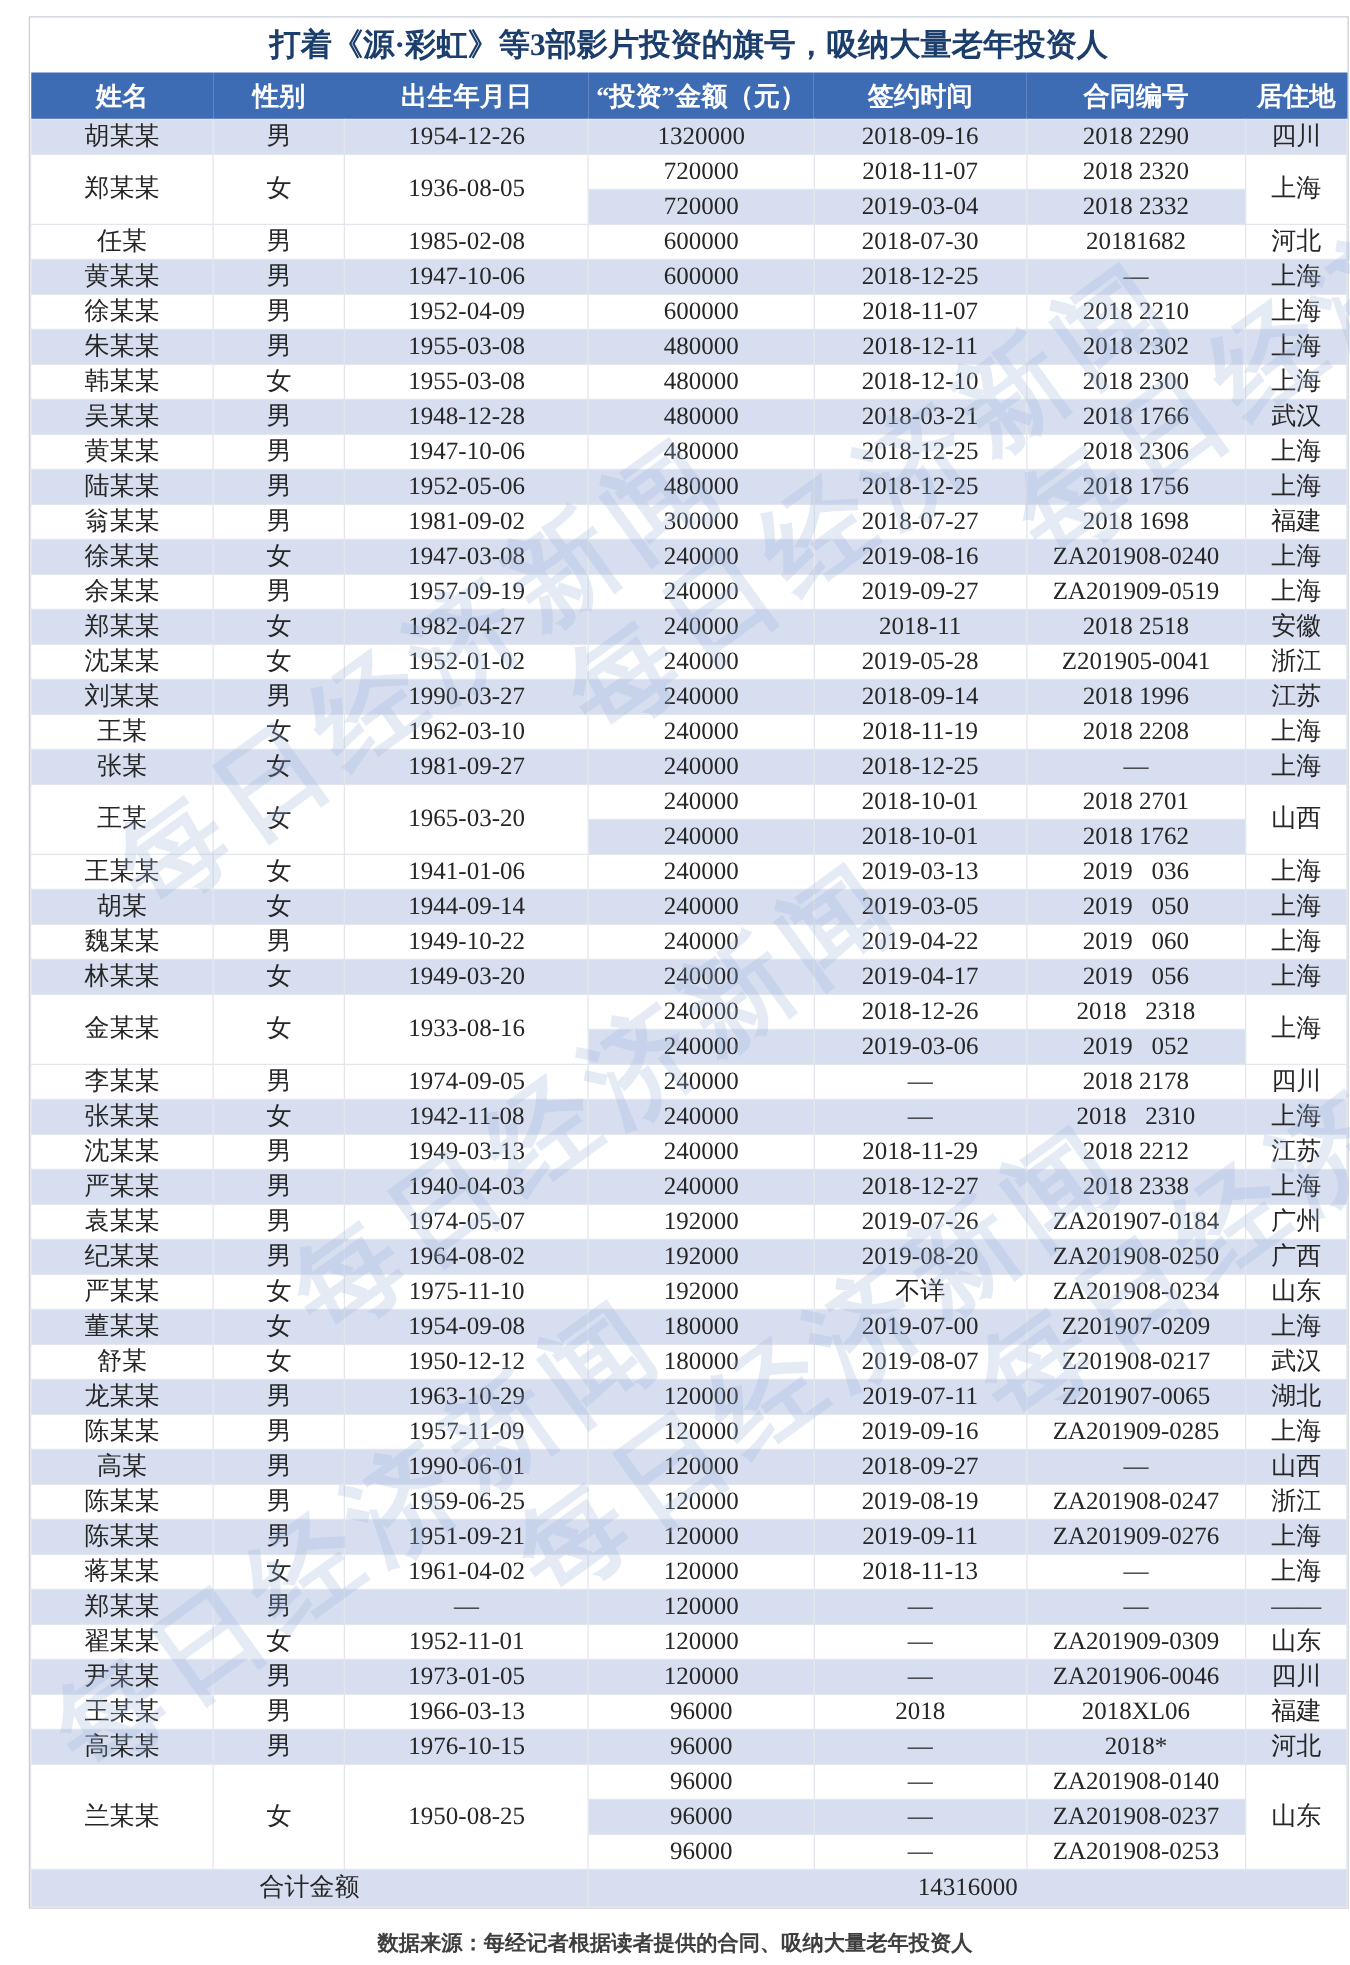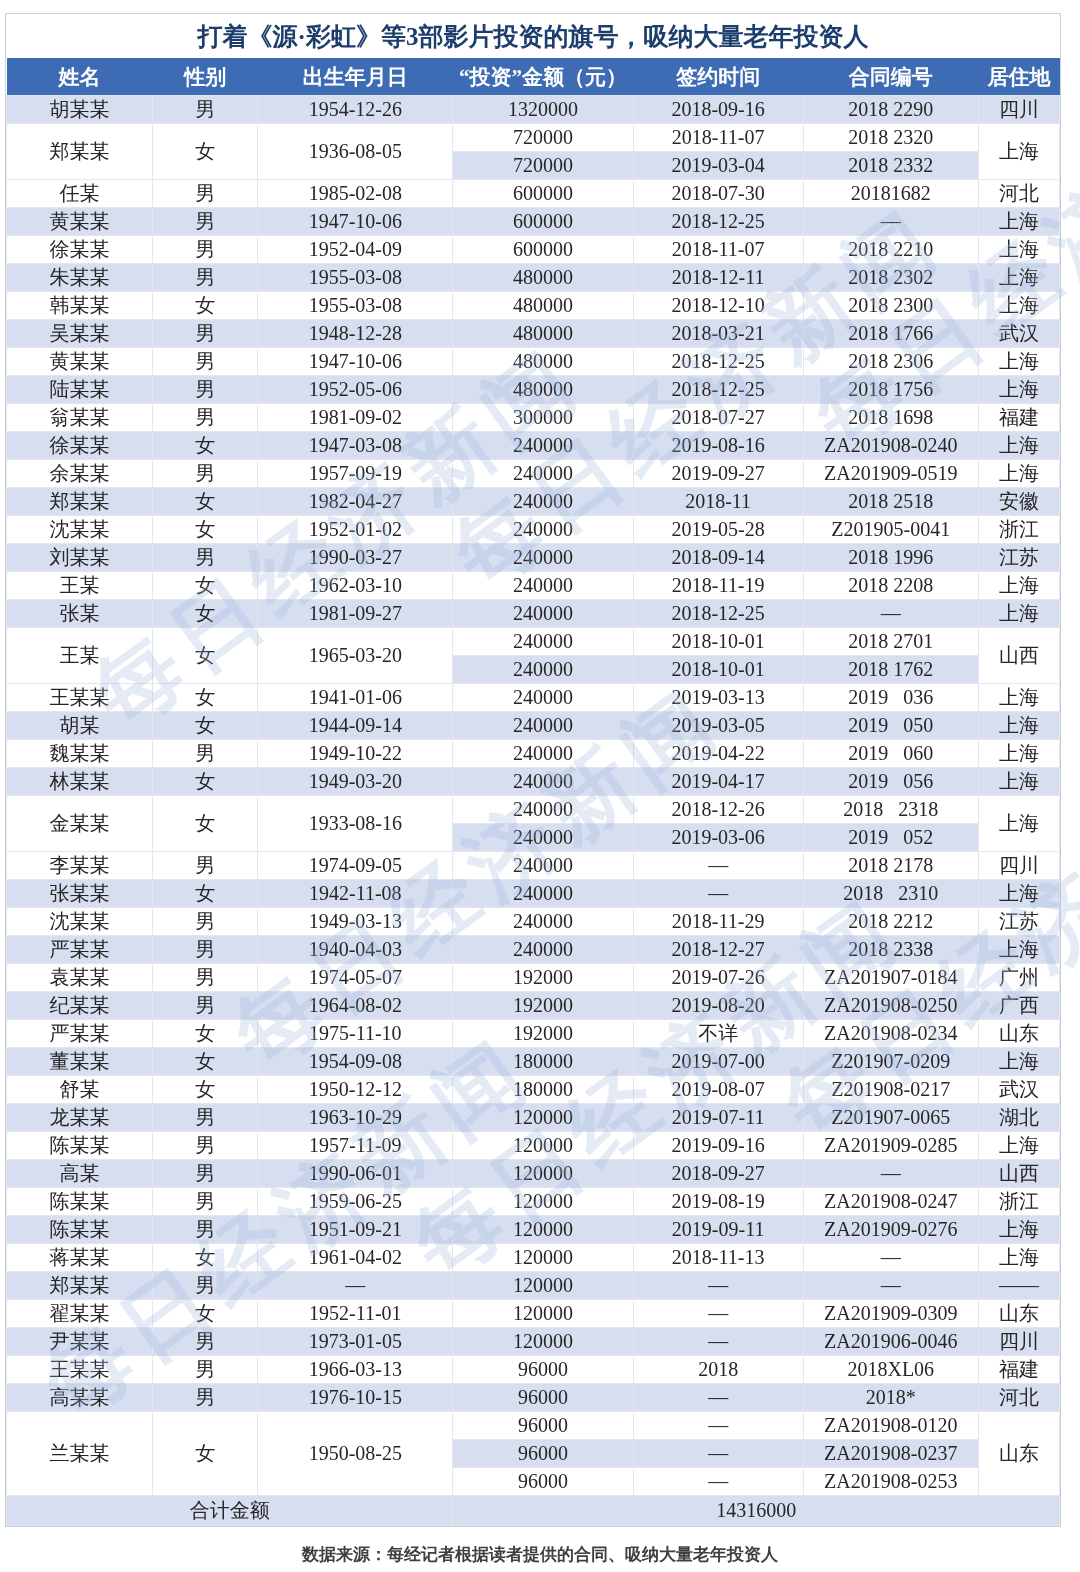--- a/index.html
+++ b/index.html
@@ -10,21 +10,21 @@
   body{
     width:1080px;height:1572px;background:#ffffff;position:relative;overflow:hidden;
     font-family:"Liberation Serif","DejaVu Serif",serif;color:var(--body-text);
   }
   .wm-layer{position:absolute;inset:0;pointer-events:none;z-index:3;}
   .wm{
     position:absolute;font-size:86px;font-weight:bold;letter-spacing:10px;white-space:nowrap;
     color:var(--watermark);opacity:.26;transform:rotate(-36deg);transform-origin:0 0;
   }
   .sheet{
-    position:absolute;left:5px;top:13px;width:1054px;background:#ffffff;
+    position:absolute;left:23px;top:13px;width:1054px;background:#ffffff;
     border:1px solid var(--frame);z-index:1;
   }
   .title{
     height:44px;line-height:46px;text-align:center;font-weight:bold;
     font-size:25px;color:var(--title-text);
   }
   table{border-collapse:collapse;table-layout:fixed;width:100%;border-radius:12px;}
   col.c0{width:146px}col.c1{width:105px}col.c2{width:195px}col.c3{width:180px}
   col.c4{width:170px}col.c5{width:175px}col.c6{width:81px}
   th{
@@ -489,21 +489,21 @@
           <td class="shade">—</td>
           <td class="shade">2018*</td>
           <td class="shade">河北</td>
         </tr>
         <tr>
           <td rowspan="3">兰某某</td>
           <td rowspan="3">女</td>
           <td rowspan="3">1950-08-25</td>
           <td>96000</td>
           <td>—</td>
-          <td>ZA201908-0120</td>
+          <td>ZA201908-0140</td>
           <td rowspan="3">山东</td>
         </tr>
         <tr>
           <td class="shade">96000</td>
           <td class="shade">—</td>
           <td class="shade">ZA201908-0237</td>
         </tr>
         <tr>
           <td>96000</td>
           <td>—</td>

